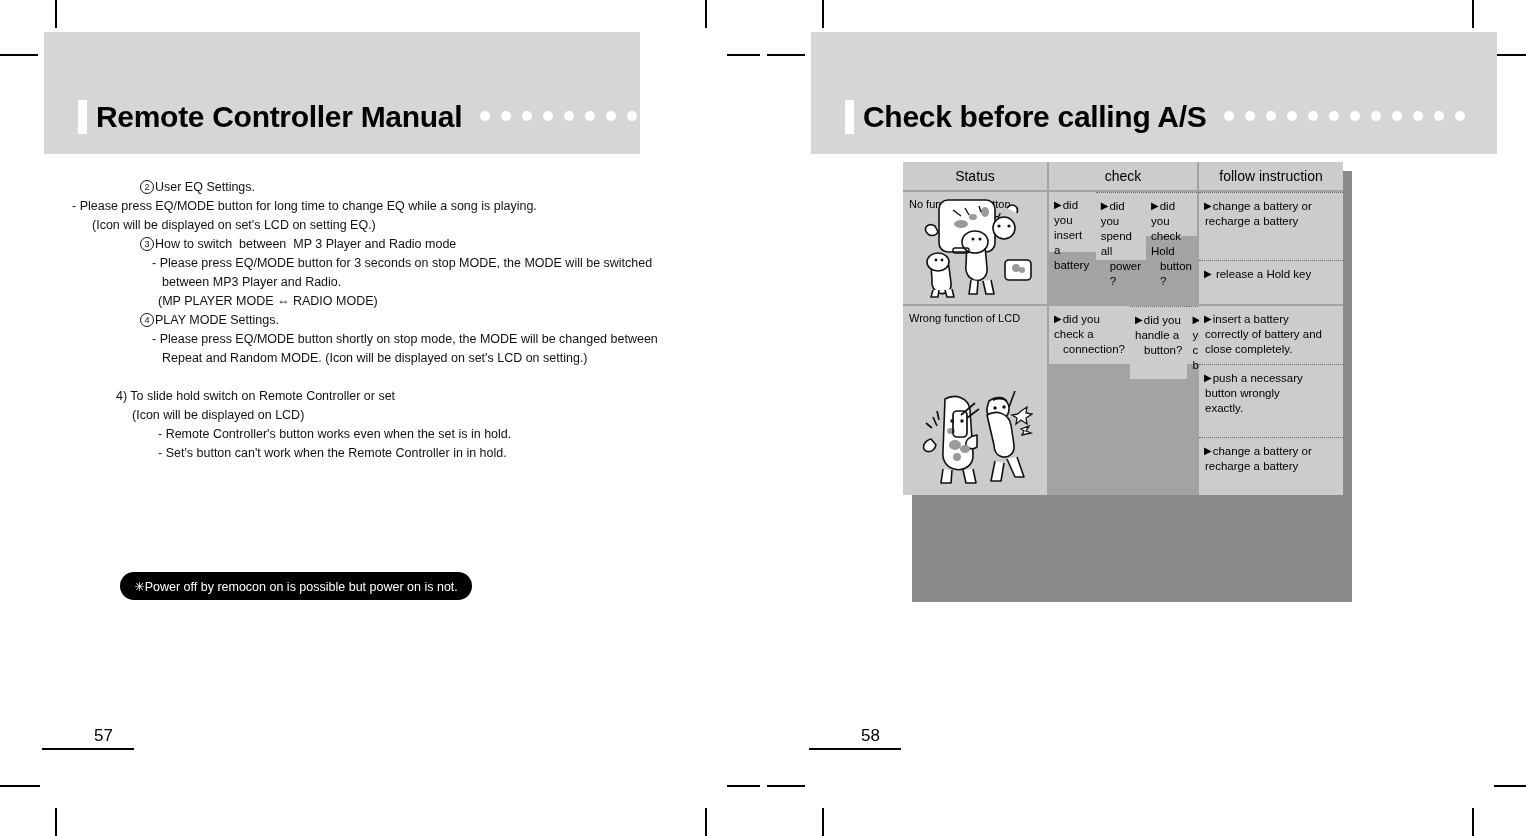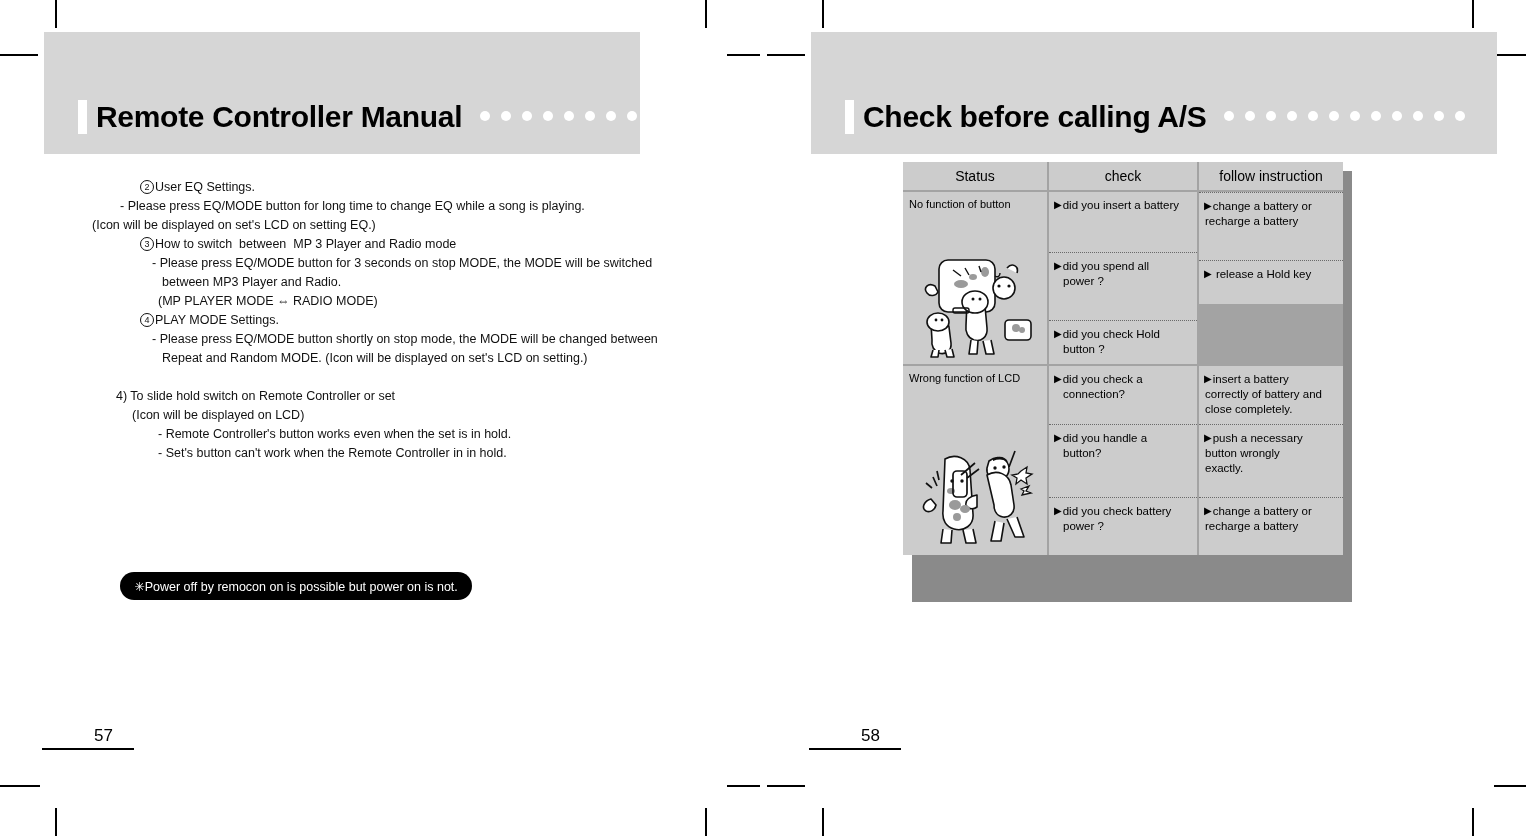--- a/index.html
+++ b/index.html
@@ -71,21 +71,21 @@
   }
   .c1{width:144px;margin-right:2px;}
   .c2{width:148px;margin-right:2px;}
   .c3{width:144px;}
   .grp{display:flex;width:440px;margin-top:2px;}
   .status-cell{
     width:144px;margin-right:2px;background:#cccccc;box-sizing:border-box;
     padding:6px 0 0 6px;position:relative;
   }
   .status-label{font-size:11px;color:#000;line-height:13px;}
-  .qa-col{width:148px;margin-right:2px;display:flex;flex-direction:column;}
+  .qa-col{width:148px;margin-right:2px;display:flex;}
   .fi-col{width:144px;display:flex;flex-direction:column;}
   .qcell,.fcell{
     background:#cccccc;box-sizing:border-box;padding:6px 5px 4px 5px;
     font-size:11.5px;line-height:15px;color:#000;position:relative;
   }
   .dotted-sep{border-top:1px dotted #6a6a6a;}
   .ar{font-size:10px;line-height:15px;margin-right:1px;display:inline-block;transform:translateY(-1px);}
   .ind{display:block;padding-left:9px;}
 
   
@@ -132,21 +132,21 @@
             <i></i>
             <i></i>
             <i></i>
             <i></i>
           </div>
       </div>
     </div>
 
     <div class="body-left" id="leftBody">
         <div class="ln" style="padding-left: 140px;"><span class="circnum">2</span><span>User EQ Settings.</span></div>
-        <div class="ln" style="padding-left: 120px;"><span>- Please press EQ/MODE button for long time to change EQ while a song is playing.</span></div>
+        <div class="ln" style="padding-left: 72px;"><span>- Please press EQ/MODE button for long time to change EQ while a song is playing.</span></div>
         <div class="ln" style="padding-left: 92px;"><span>(Icon will be displayed on set's LCD on setting EQ.)</span></div>
         <div class="ln" style="padding-left: 140px;"><span class="circnum">3</span><span>How to switch  between  MP 3 Player and Radio mode</span></div>
         <div class="ln" style="padding-left: 152px;"><span>- Please press EQ/MODE button for 3 seconds on stop MODE, the MODE will be switched</span></div>
         <div class="ln" style="padding-left: 162px;"><span>between MP3 Player and Radio.</span></div>
         <div class="ln" style="padding-left: 158px;"><span>(MP PLAYER MODE ⇔ RADIO MODE)</span></div>
         <div class="ln" style="padding-left: 140px;"><span class="circnum">4</span><span>PLAY MODE Settings.</span></div>
         <div class="ln" style="padding-left: 152px;"><span>- Please press EQ/MODE button shortly on stop mode, the MODE will be changed between</span></div>
         <div class="ln" style="padding-left: 162px;"><span>Repeat and Random MODE. (Icon will be displayed on set's LCD on setting.)</span></div>
         <div class="gap"></div>
         <div class="ln" style="padding-left: 116px;"><span>4) To slide hold switch on Remote Controller or set</span></div>

